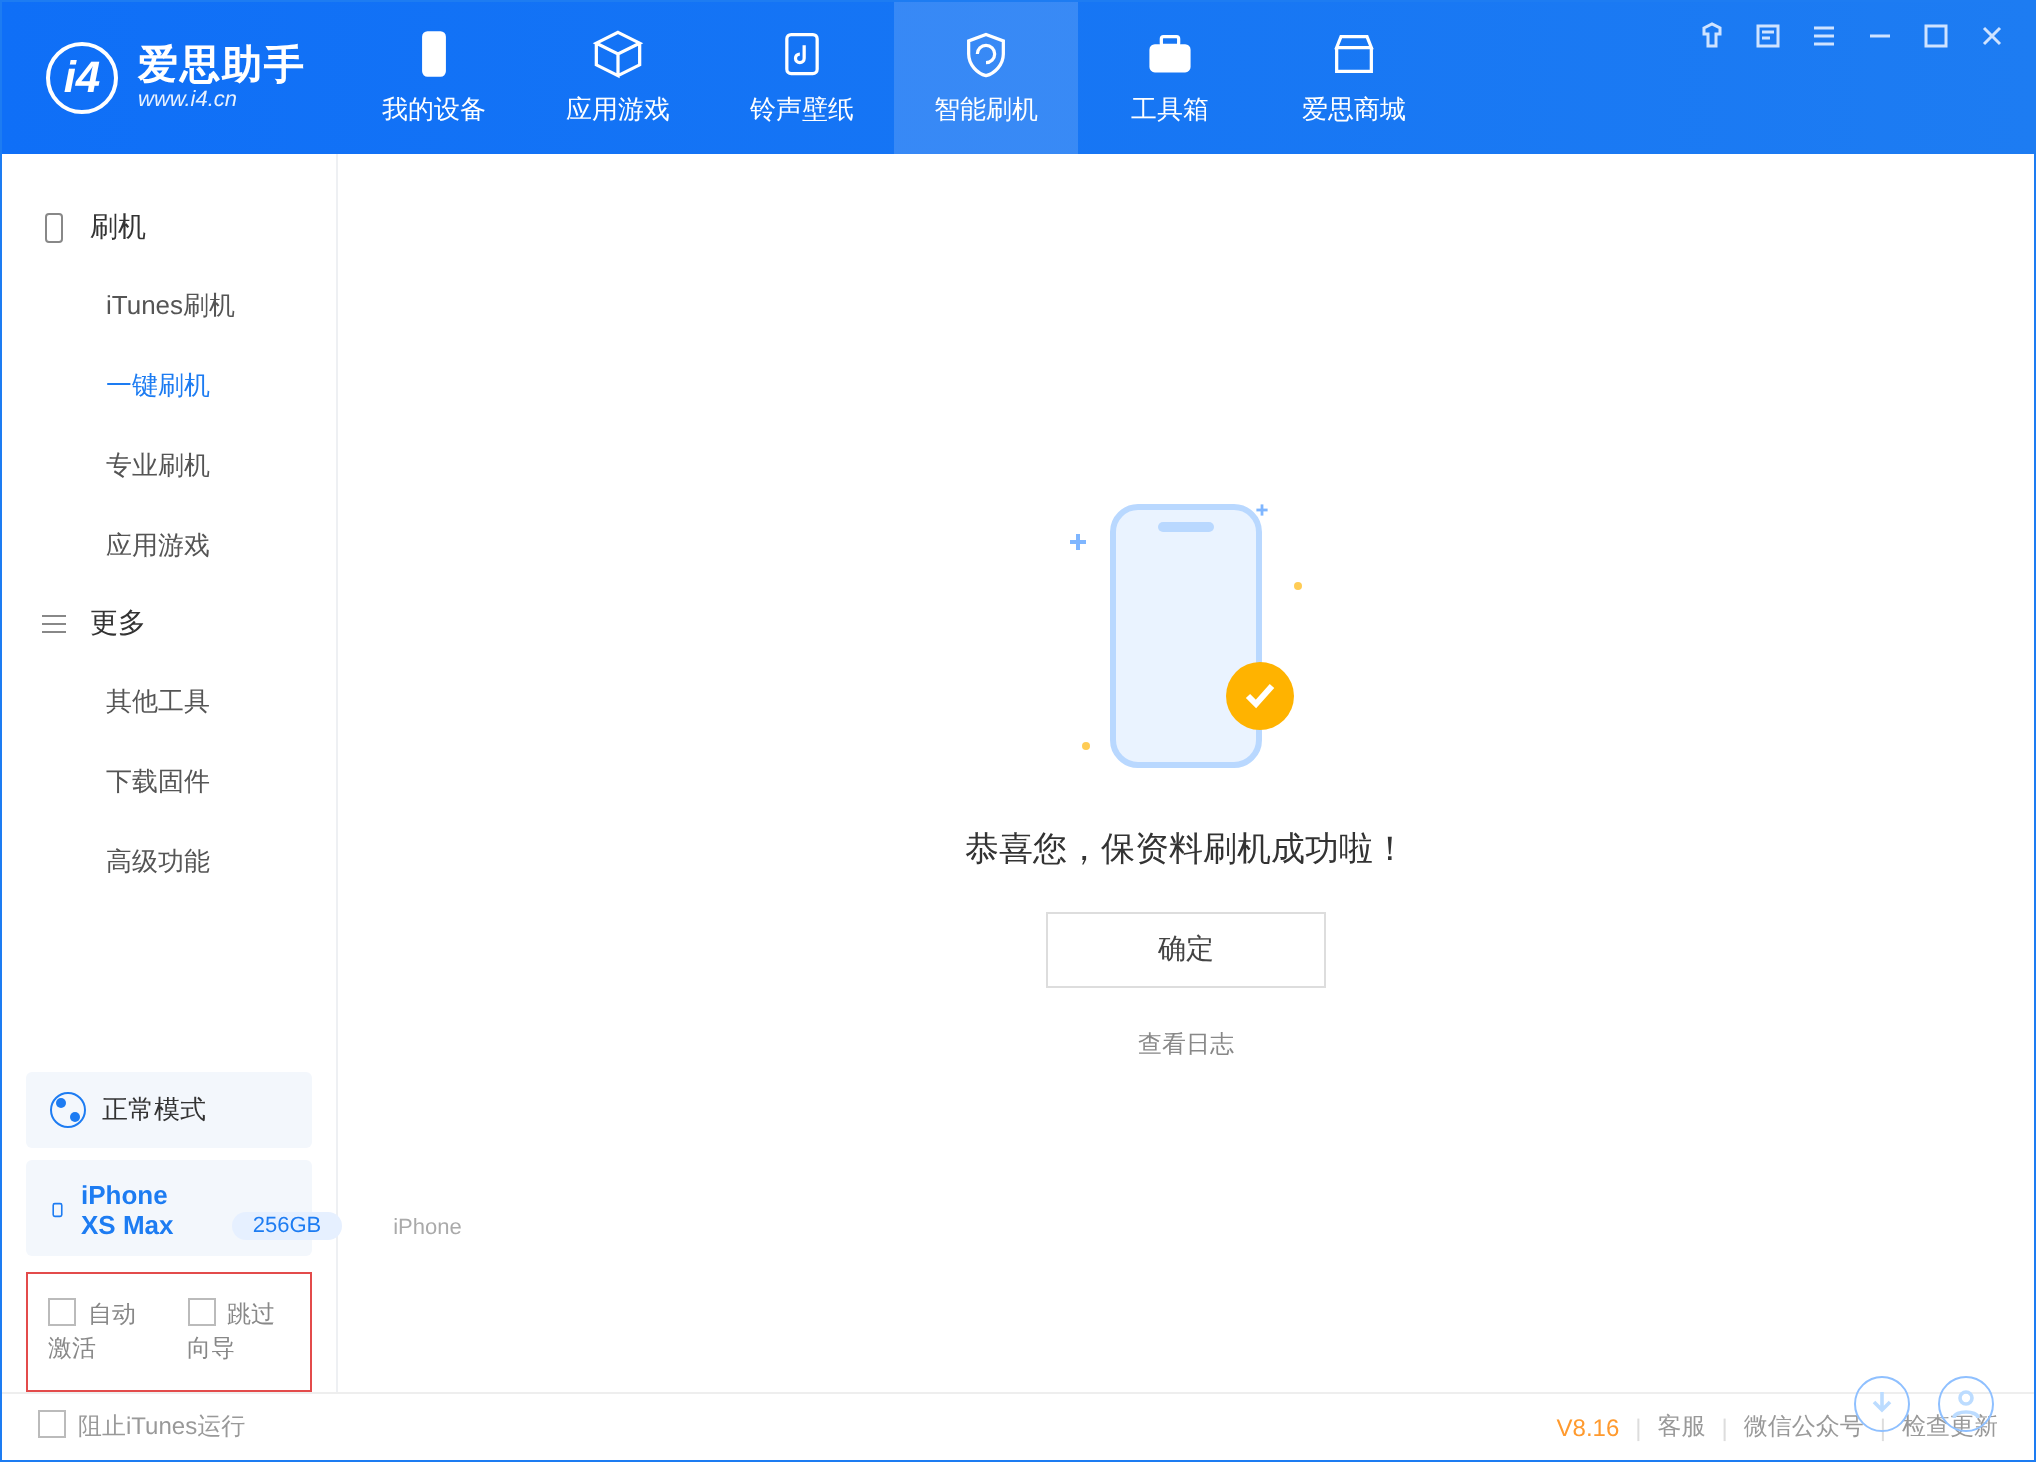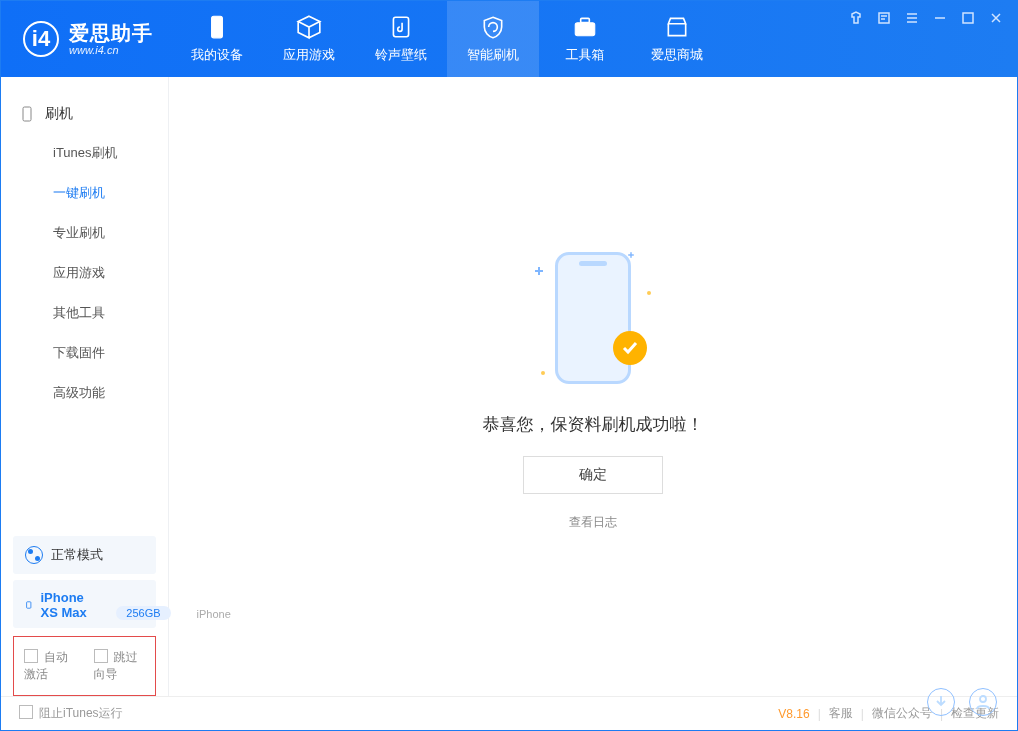--- a/index.html
+++ b/index.html
@@ -1,19 +1,19 @@
 <!DOCTYPE html>
 <html><head>
 <meta charset="utf-8">
 <style>
 * { margin:0; padding:0; box-sizing:border-box; font-family:"Microsoft YaHei","PingFang SC",sans-serif; }
 body { background:#fff; width:1018px; height:731px; overflow:hidden; position:relative; border:1px solid #1d7cf2;}
 .header { height:76px; background:linear-gradient(90deg,#0f6ff7 0%,#1d7cf2 100%); display:flex; align-items:center; color:#fff; }
 .logo-area { display:flex; align-items:center; padding:0 18px 0 22px; }
-.logo-circle { width:36px; height:36px; border:2.5px solid #fff; border-radius:50%; display:flex; align-items:center; justify-content:center; font-weight:bold; font-size:22px; margin-right:10px; }
+.logo-circle { width:36px; height:36px; border:2.5px solid #fff; border-radius:50%; display:flex; align-items:center; justify-content:center; font-weight:bold; font-size:22px; font-style:italic; margin-right:10px; }
 .logo-text { display:flex; flex-direction:column; line-height:1.1; }
 .logo-text .name{ font-size:20px; font-weight:600; letter-spacing:1px;}
 .logo-text .url{ font-size:11px; opacity:.9;font-style:italic; }
 .nav { display:flex; height:100%; }
 .nav-item { width:92px; display:flex; flex-direction:column; align-items:center; justify-content:center; font-size:13px; gap:6px; cursor:pointer; }
 .nav-item.active { background:rgba(255,255,255,.15); }
 .nav-item svg{ width:26px; height:26px; fill:#fff; stroke:#fff; }
 .winbtns { position:absolute; top:10px; right:14px; display:flex; gap:14px; }
 .winbtns div{ width:14px; height:14px; cursor:pointer; display:flex; align-items:center; justify-content:center;}
 .winbtns svg{ width:14px; height:14px; stroke:#cfe3ff; fill:none; stroke-width:1.5;}
@@ -174,20 +174,26 @@
       <svg viewBox="0 0 16 16">
           <rect x="4" y="1" width="8" height="14" rx="1.5"></rect>
         </svg>
       <span>刷机</span>
     </div>
     <div class="side-item">iTunes刷机</div>
     <div class="side-item active">一键刷机</div>
     <div class="side-item">专业刷机</div>
     <div class="side-item">应用游戏</div>
 
+    <div class="side-group-title">
+      <svg viewBox="0 0 16 16">
+          <path d="M2 4 H14 M2 8 H14 M2 12 H14"></path>
+        </svg>
+      <span>更多</span>
+    </div>
     <div class="side-item">其他工具</div>
     <div class="side-item">下载固件</div>
     <div class="side-item">高级功能</div>
 
     <div class="side-bottom">
       <div class="mode-box">
         <span class="mi"></span>
         <span>正常模式</span>
       </div>
       <div class="device-box">

